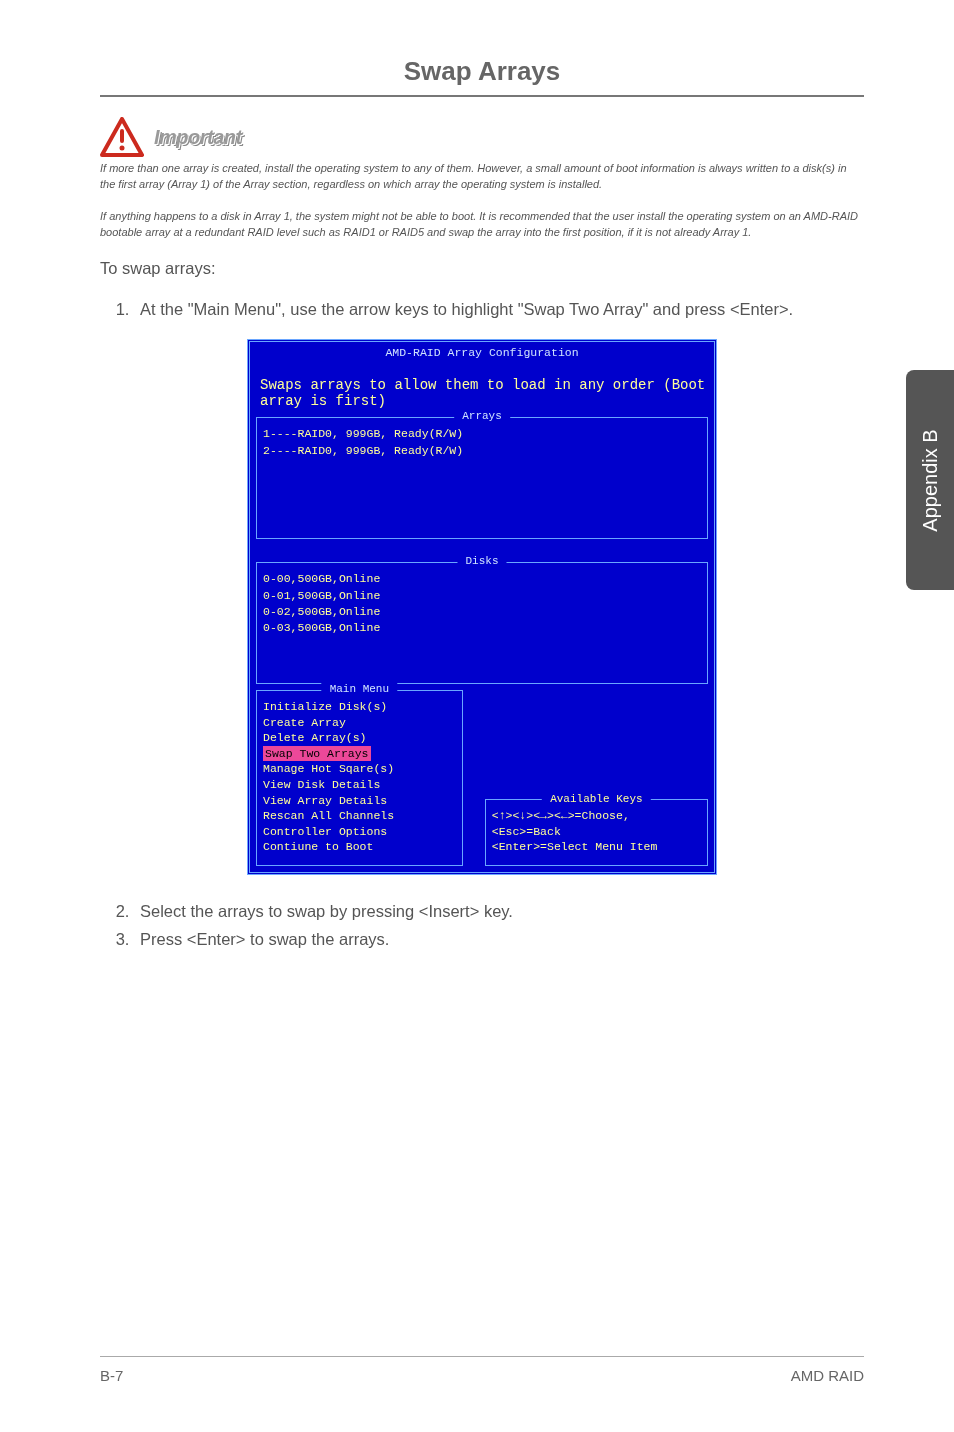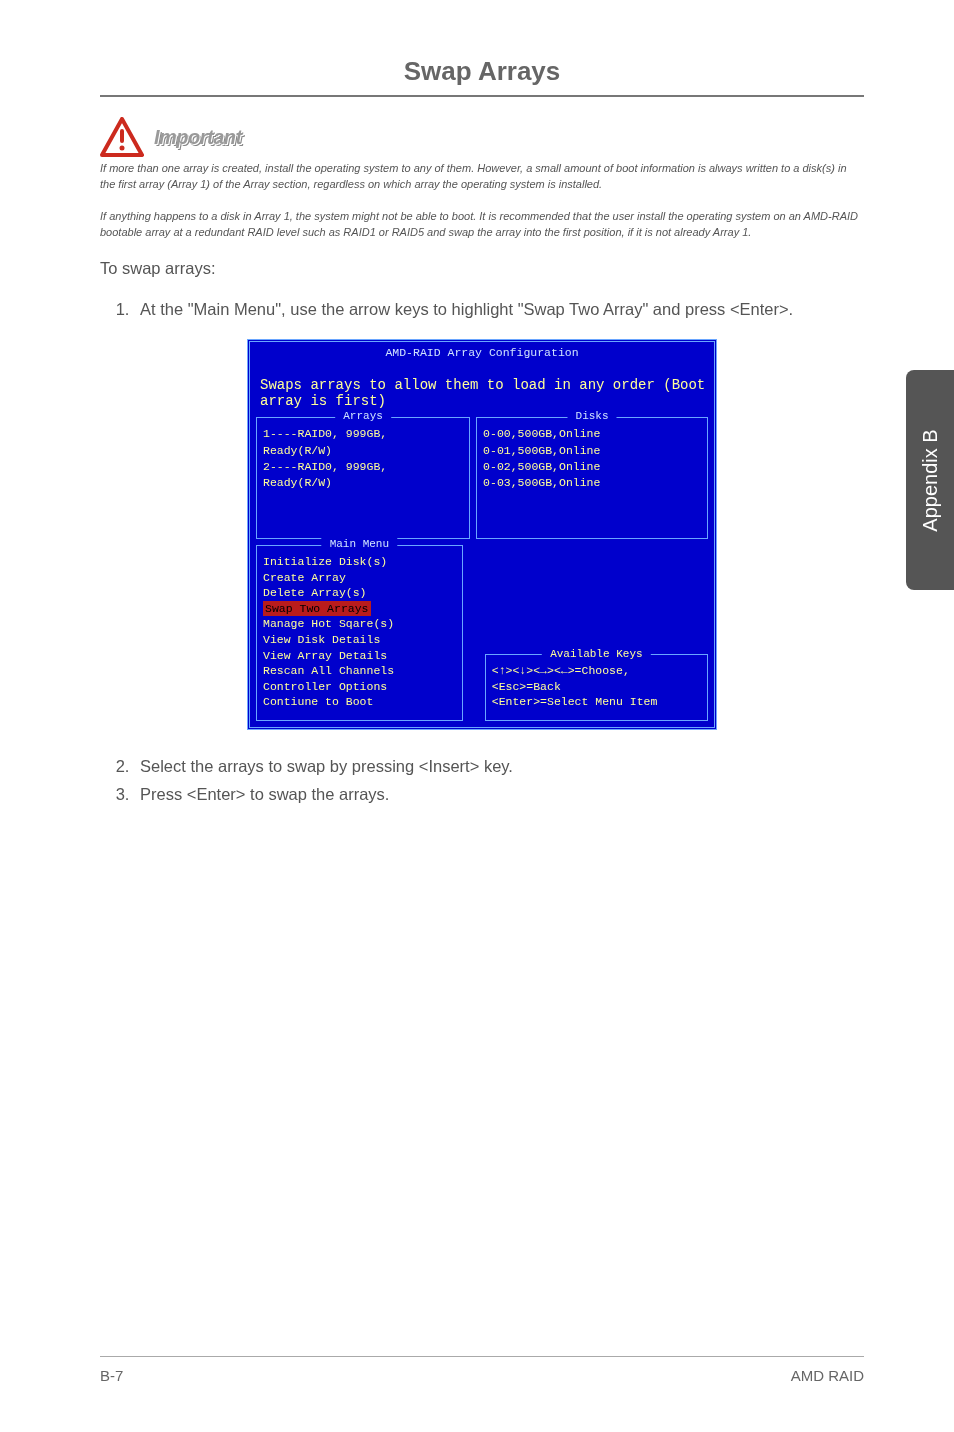--- a/index.html
+++ b/index.html
@@ -12,28 +12,28 @@
   p.italic { font-style: italic; font-size: 11px; line-height: 1.45; color: #555; margin-bottom: 16px; }
   .callout { display: flex; align-items: center; gap: 10px; margin-bottom: 4px; }
   .warn-icon { width: 44px; height: 40px; }
   .important-label { font-size: 20px; font-style: italic; font-weight: bold; color: #9a9a9a; text-shadow: 1px 1px 0 #fff, 2px 2px 0 #888; letter-spacing: -0.5px; }
   ol.steps { list-style: decimal; padding-left: 34px; font-size: 16.5px; line-height: 1.5; color: #555; margin-bottom: 18px; }
   ol.steps li { margin-bottom: 4px; padding-left: 6px; }
   .bios-wrap { display: flex; justify-content: center; margin: 10px 0 24px 0; }
   .bios { width: 470px; background: #0000cc; border: 3px double #6aa6ff; padding: 4px 6px 6px 6px; font-family: "Courier New", monospace; font-size: 11.5px; color: #ffff99; position: relative; }
   .bios-header { text-align: center; color: #cfe3ff; margin-bottom: 18px; }
   .bios-sub { color: #ffff99; margin: 2px 0 2px 4px; font-size: 14px; }
-  .bios-row { display: flex; gap: 6px; }
+  .bios-row { display: flex; gap: 17px; flex-direction: column; }
   .bios-box { border: 1px solid #6aa6ff; position: relative; margin-top: 6px; padding: 8px 6px 10px 6px; }
   .bios-box-title { position: absolute; top: -8px; left: 50%; transform: translateX(-50%); background: #0000cc; padding: 0 8px; color: #cfe3ff; font-size: 11px; white-space: nowrap; }
   .arrays-box { flex: 1 1 48%; min-height: 122px; }
   .disks-box { flex: 1 1 52%; min-height: 122px; }
   .main-menu-box { width: 48%; margin-top: 6px; }
   .main-menu-box .item { line-height: 1.35; }
-  .main-menu-box .hl { background: #b91c1c; color: #000; padding: 0 2px; display: inline-block; }
+  .main-menu-box .hl { background: #ec4899; color: #000; padding: 0 2px; display: inline-block; }
   .avail-box { width: 52%; margin-top: auto; }
   .avail-wrap { display: flex; flex-direction: column; justify-content: flex-end; }
   .bios-lower { display: flex; gap: 22px; align-items: stretch; }
   .disks-list div, .arrays-list div { line-height: 1.4; }
   .avail-box div { line-height: 1.35; color: #ffff99; }
   .footer { position: absolute; bottom: 48px; left: 100px; right: 90px; border-top: 1px solid #aaa; padding-top: 10px; display: flex; justify-content: space-between; font-size: 15px; color: #666; margin-top: 39px; }
   
 </style>
 </head>
 <body>

